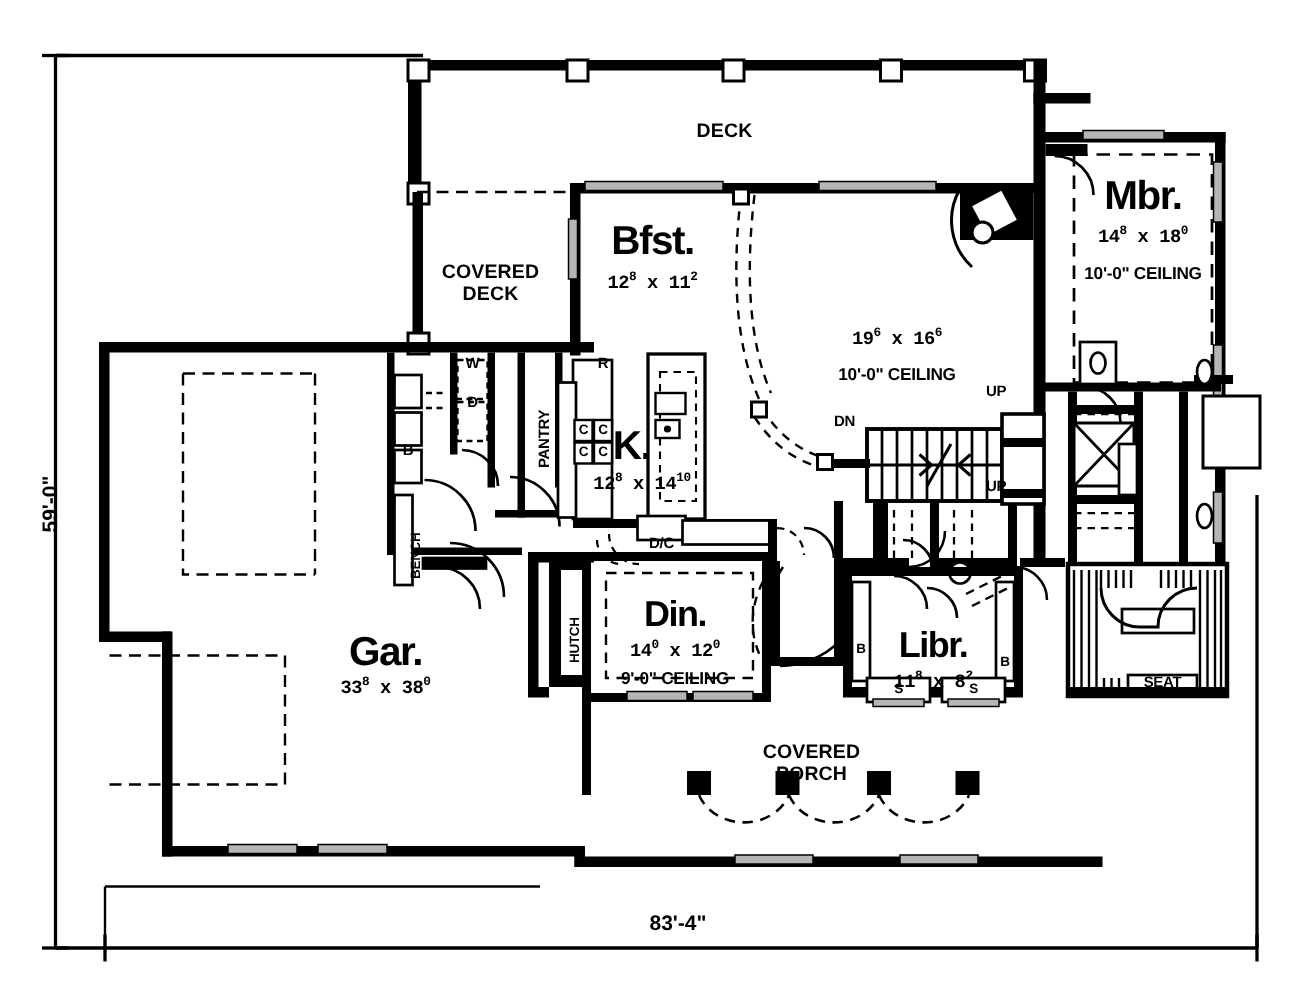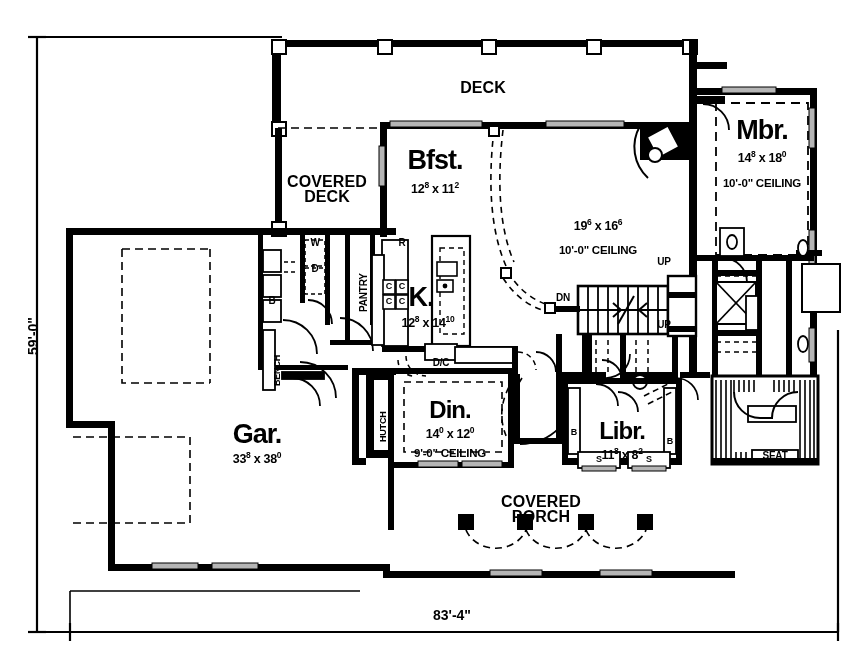--- a/index.html
+++ b/index.html
@@ -37,32 +37,33 @@
     font-size: 27px;
     letter-spacing: -1px;
   }
   .room-name-sm {
     font-size: 24px;
     letter-spacing: -1px;
   }
   .dim {
     font-size: 12.5px;
     letter-spacing: -0.3px;
+    font-family: Liberation Mono, monospace;
   }
   .dim sup {
     font-size: 8.5px;
     vertical-align: super;
     line-height: 0;
   }
   .ceil {
     font-size: 11.5px;
     letter-spacing: -0.2px;
   }
   .area-label {
-    font-size: 16px;
+    font-size: 13px;
     text-align: center;
     letter-spacing: 0.1px;
   }
   .tiny {
     font-size: 10px;
   }
   .tiny-s {
     font-size: 9px;
   }
   .vert {
@@ -497,17 +498,17 @@
   <div class="txt tiny-s ctr" style="left:389px; top:297px;">C</div>
   <div class="txt tiny-s ctr" style="left:402px; top:297px;">C</div>
   <div class="txt tiny ctr" style="left:441px; top:358px;">D/C</div>
   <div class="txt tiny-s vert" style="left:379px; top:442px;">HUTCH</div>
   <div class="txt tiny-s ctr" style="left:574px; top:428px;">B</div>
   <div class="txt tiny-s ctr" style="left:670px; top:437px;">B</div>
   <div class="txt tiny-s ctr" style="left:599px; top:455px;">S</div>
   <div class="txt tiny-s ctr" style="left:649px; top:455px;">S</div>
   <div class="txt tiny ctr" style="left:775px; top:451px;text-decoration:underline;">SEAT</div>
 
-  <div class="txt tiny ctr" style="left:563px; top:293px;">DN</div>
+  <div class="txt tiny ctr" style="left:563px; top:277px;">DN</div>
   <div class="txt tiny ctr" style="left:664px; top:257px;">UP</div>
   <div class="txt tiny ctr" style="left:664px; top:320px;">UP</div>
 
 </div>
 
 </body></html>

